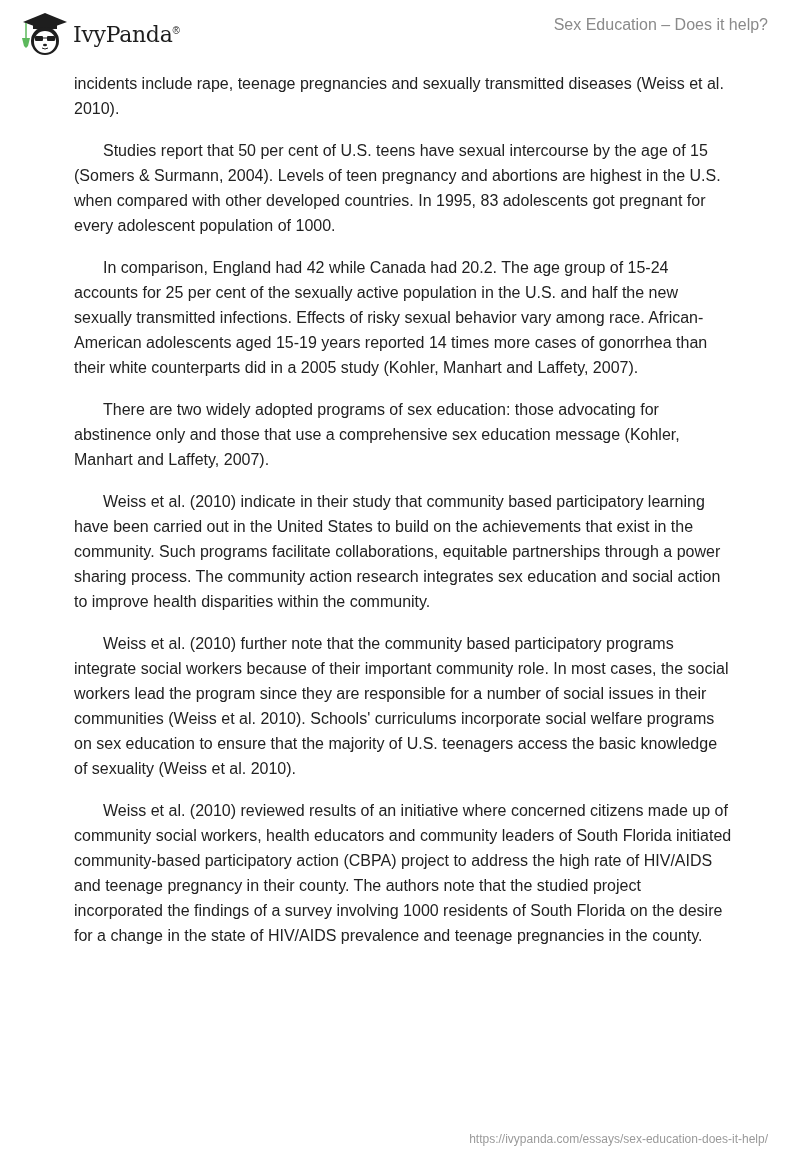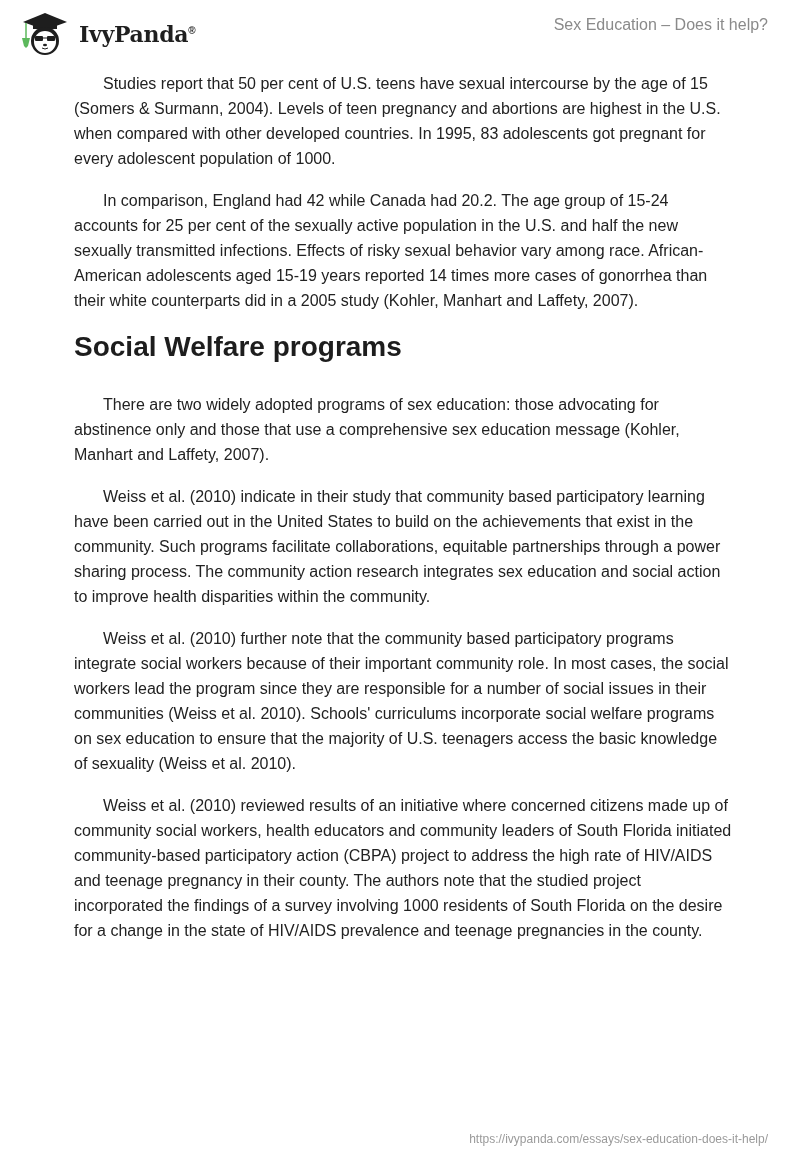--- a/index.html
+++ b/index.html
@@ -1,21 +1,21 @@
 <!DOCTYPE html>
 <html><head>
   <meta charset="utf-8">
   <style>
     html, body { margin: 0; padding: 0; background: #ffffff; }
     body { width: 800px; height: 1160px; position: relative; overflow: hidden;
            font-family: "Liberation Sans", sans-serif; color: #222222; }
     .header { position: absolute; left: 0; top: 0; width: 800px; height: 66px; }
     .logo { position: absolute; left: 15px; top: 10px; display: flex; align-items: center; }
     .logo-mark { width: 58px; height: 48px; }
-    .logo-text { font-family: "DejaVu Serif", serif; font-weight: bold; font-size: 22px; color: #1f1f1f; margin-left: 6px; letter-spacing: -0.3px; }
+    .logo-text { font-family: "DejaVu Serif", serif; font-weight: normal; font-size: 22px; color: #1f1f1f; letter-spacing: -0.3px; }
     .logo-reg { font-size: 10px; vertical-align: super; font-family: "Liberation Sans", sans-serif; }
     .doc-title { position: absolute; right: 32px; top: 16px; font-size: 16px; color: #8a8a8a; }
     .content { position: absolute; left: 74px; top: 71px; width: 660px; }
     p { margin: 0 0 17px 0; font-size: 16px; line-height: 25px; color: #222222; }
     p.indent { text-indent: 29px; }
     h2 { font-size: 28px; font-weight: bold; margin: 4px 0 28px 0; color: #1d1d1d; line-height: 34px; }
     .footer-url { position: absolute; right: 32px; top: 1132px; font-size: 12px; color: #9a9a9a; margin-left: 15px; }
   </style>
 </head>
 <body>
@@ -39,22 +39,22 @@
 
       <ellipse cx="30" cy="35" rx="2" ry="1.3" fill="#1e1e1e"></ellipse>
       <path d="M27,38 Q30,40 33,38" stroke="#1e1e1e" stroke-width="1" fill="none"></path>
     </svg>
     <span class="logo-text"><span>IvyPanda</span><span class="logo-reg">®</span></span>
   </div>
   <div class="doc-title">Sex Education – Does it help?</div>
 </div>
 
 <div class="content">
+  <p>incidents include rape, teenage pregnancies and sexually transmitted diseases (Weiss et al. 2010).</p>
   <p class="indent">Studies report that 50 per cent of U.S. teens have sexual intercourse by the age of 15 (Somers &amp; Surmann, 2004). Levels of teen pregnancy and abortions are highest in the U.S. when compared with other developed countries. In 1995, 83 adolescents got pregnant for every adolescent population of 1000.</p>
   <p class="indent">In comparison, England had 42 while Canada had 20.2. The age group of 15-24 accounts for 25 per cent of the sexually active population in the U.S. and half the new sexually transmitted infections. Effects of risky sexual behavior vary among race. African-American adolescents aged 15-19 years reported 14 times more cases of gonorrhea than their white counterparts did in a 2005 study (Kohler, Manhart and Laffety, 2007).</p>
-  <h2>Social Welfare programs</h2>
   <p class="indent">There are two widely adopted programs of sex education: those advocating for abstinence only and those that use a comprehensive sex education message (Kohler, Manhart and Laffety, 2007).</p>
   <p class="indent">Weiss et al. (2010) indicate in their study that community based participatory learning have been carried out in the United States to build on the achievements that exist in the community. Such programs facilitate collaborations, equitable partnerships through a power sharing process. The community action research integrates sex education and social action to improve health disparities within the community.</p>
   <p class="indent">Weiss et al. (2010) further note that the community based participatory programs integrate social workers because of their important community role. In most cases, the social workers lead the program since they are responsible for a number of social issues in their communities (Weiss et al. 2010). Schools' curriculums incorporate social welfare programs on sex education to ensure that the majority of U.S. teenagers access the basic knowledge of sexuality (Weiss et al. 2010).</p>
   <p class="indent">Weiss et al. (2010) reviewed results of an initiative where concerned citizens made up of community social workers, health educators and community leaders of South Florida initiated community-based participatory action (CBPA) project to address the high rate of HIV/AIDS and teenage pregnancy in their county. The authors note that the studied project incorporated the findings of a survey involving 1000 residents of South Florida on the desire for a change in the state of HIV/AIDS prevalence and teenage pregnancies in the county.</p>
 </div>
 
 <div class="footer-url">https://ivypanda.com/essays/sex-education-does-it-help/</div>
 
 </body></html>

